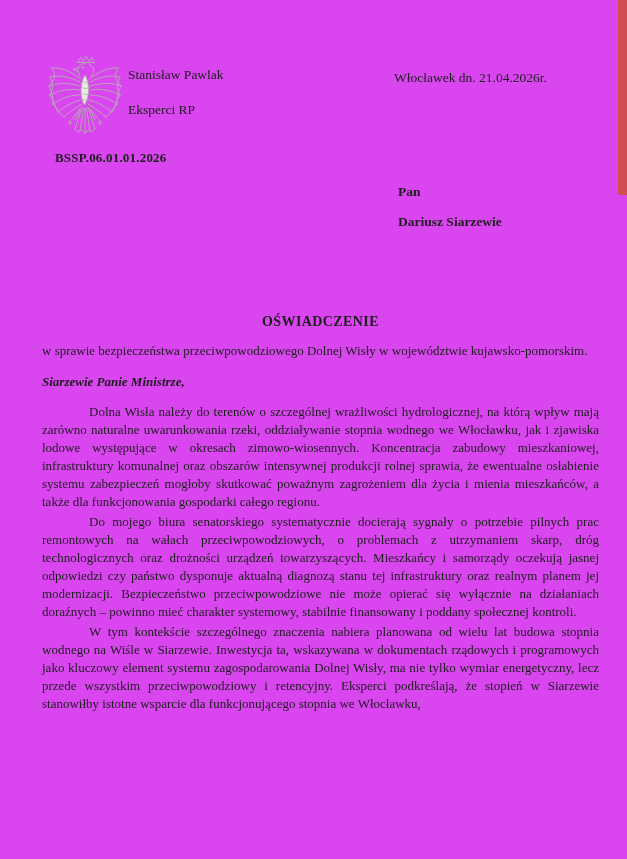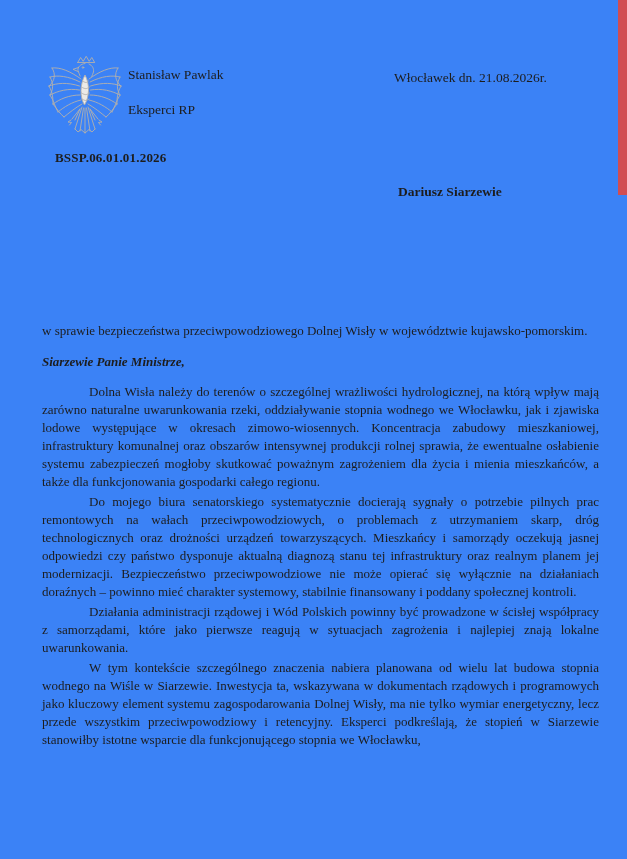--- a/index.html
+++ b/index.html
@@ -1,19 +1,19 @@
 <!DOCTYPE html>
 <html lang="pl"><head>
 <meta charset="utf-8">
 <style>
   html, body { margin:0; padding:0; background:#ffffff; }
   .page {
     position:relative;
     width:627px; height:859px;
-    background:#3b82f6;
+    background:#d946ef;
     overflow:hidden;
     font-family:"Liberation Serif","DejaVu Serif",serif;
     color:#1d1d1d;
   }
   .red-stripe {
     position:absolute; top:0; right:0;
     width:9px; height:195px;
     background:#d14d52;
   }
   .eagle {
@@ -68,29 +68,30 @@
 
     <path class="sketch" d="M34,56 l-8,10 m8,-10 l-5,11 M44,56 l8,10 m-8,-10 l5,11"></path>
     <path class="sketch" d="M25,67 l-3,2 3.5,0.5 -2,2.5 M53,67 l3,2 -3.5,0.5 2,2.5"></path>
 
     <path class="sketch" d="M36,54 L29,76 M37.5,55 L34,78 M39,55 L39,80 M40.5,55 L44,78 M42,54 L49,76"></path>
     <path class="sketch" d="M29,76 l3,3 3,-2.5 4,3.5 4,-3.5 3,2.5 3,-3"></path>
   </svg>
 
   <div class="sender-name">Stanisław Pawlak</div>
   <div class="sender-title">Eksperci RP</div>
-  <div class="date-line">Włocławek dn. 21.08.2026r.</div>
+  <div class="date-line">Włocławek dn. 21.04.2026r.</div>
   <div class="ref-number">BSSP.06.01.01.2026</div>
 
   <div class="recipient">
+    <div>Pan</div>
     <div>Dariusz Siarzewie</div>
   </div>
 
   <div class="content">
+    <h1 class="doc-title">OŚWIADCZENIE</h1>
     <p class="subject">w sprawie bezpieczeństwa przeciwpowodziowego Dolnej Wisły w województwie kujawsko-pomorskim.</p>
     <p class="salutation">Siarzewie Panie Ministrze,</p>
     <p class="para first">Dolna Wisła należy do terenów o szczególnej wrażliwości hydrologicznej, na którą wpływ mają zarówno naturalne uwarunkowania rzeki, oddziaływanie stopnia wodnego we Włocławku, jak i zjawiska lodowe występujące w okresach zimowo-wiosennych. Koncentracja zabudowy mieszkaniowej, infrastruktury komunalnej oraz obszarów intensywnej produkcji rolnej sprawia, że ewentualne osłabienie systemu zabezpieczeń mogłoby skutkować poważnym zagrożeniem dla życia i mienia mieszkańców, a także dla funkcjonowania gospodarki całego regionu.</p>
     <p class="para">Do mojego biura senatorskiego systematycznie docierają sygnały o potrzebie pilnych prac remontowych na wałach przeciwpowodziowych, o problemach z utrzymaniem skarp, dróg technologicznych oraz drożności urządzeń towarzyszących. Mieszkańcy i samorządy oczekują jasnej odpowiedzi czy państwo dysponuje aktualną diagnozą stanu tej infrastruktury oraz realnym planem jej modernizacji. Bezpieczeństwo przeciwpowodziowe nie może opierać się wyłącznie na działaniach doraźnych – powinno mieć charakter systemowy, stabilnie finansowany i poddany społecznej kontroli.</p>
-    <p class="para">Działania administracji rządowej i Wód Polskich powinny być prowadzone w ścisłej współpracy z samorządami, które jako pierwsze reagują w sytuacjach zagrożenia i najlepiej znają lokalne uwarunkowania.</p>
     <p class="para">W tym kontekście szczególnego znaczenia nabiera planowana od wielu lat budowa stopnia wodnego na Wiśle w Siarzewie. Inwestycja ta, wskazywana w dokumentach rządowych i programowych jako kluczowy element systemu zagospodarowania Dolnej Wisły, ma nie tylko wymiar energetyczny, lecz przede wszystkim przeciwpowodziowy i retencyjny. Eksperci podkreślają, że stopień w Siarzewie stanowiłby istotne wsparcie dla funkcjonującego stopnia we Włocławku,</p>
   </div>
 
 </div>
 
 </body></html>

